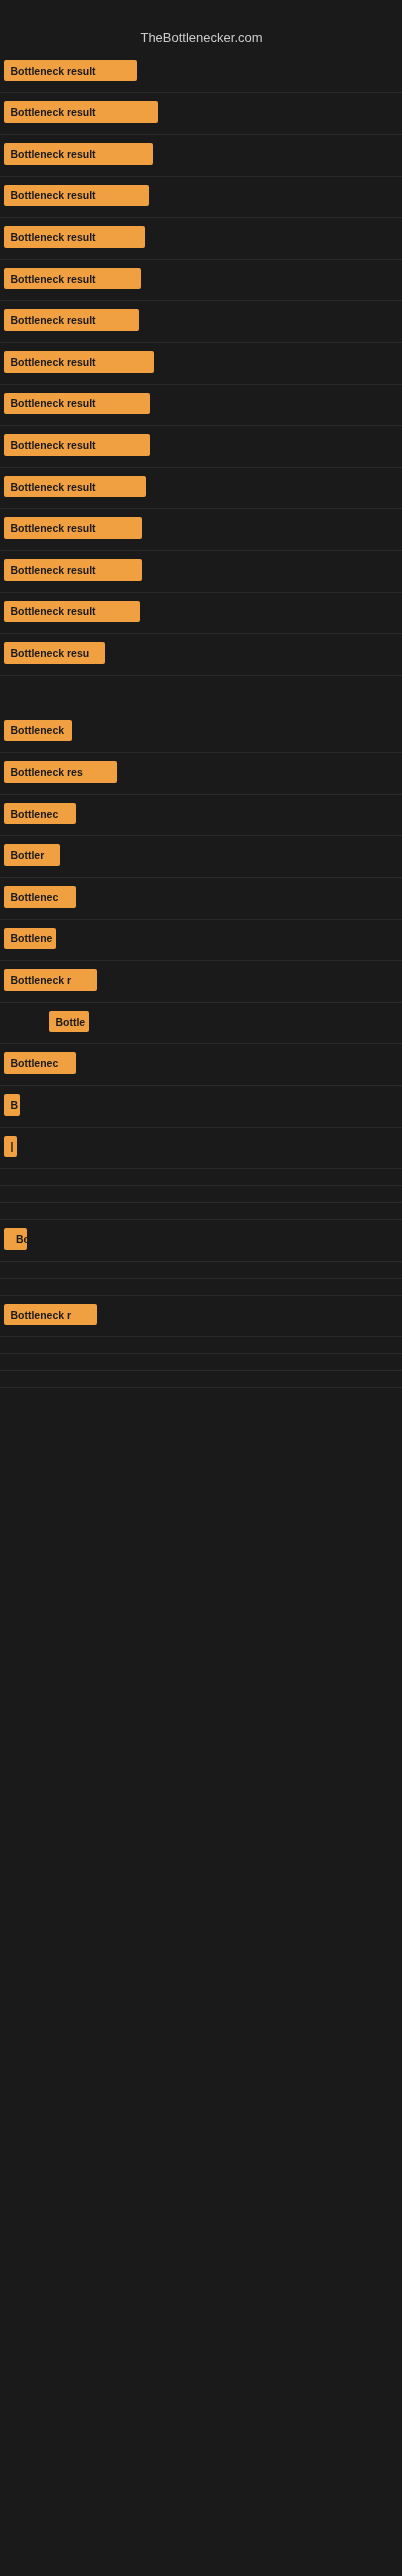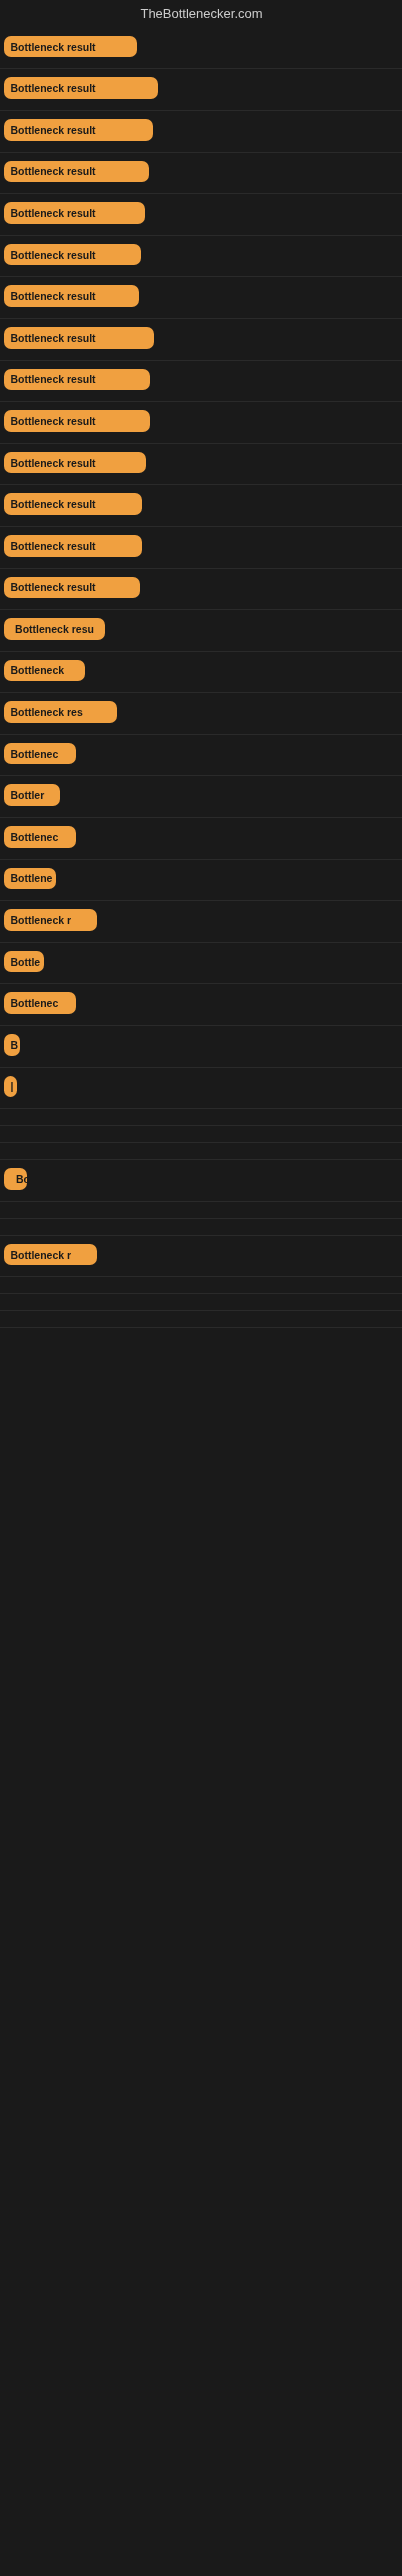--- a/index.html
+++ b/index.html
@@ -15,32 +15,33 @@
       font-family: Arial, sans-serif;
       position: relative;
     }
 
     .site-title {
       text-align: center;
       color: #cccccc;
       font-size: 13px;
       padding: 6.4px 0;
       background-color: #1a1a1a;
+      margin-top: 24px;
     }
 
     .bottleneck-bar {
       display: inline-block;
       background-color: #f0a040;
       color: #1a1a1a;
       font-size: 10.5px;
       font-weight: bold;
       padding: 4.8px 6.4px;
       white-space: nowrap;
       overflow: hidden;
-      border-radius: 7px;
+      border-radius: 2px;
     }
 
     .bar-row {
       padding: 8px 0 8px 4px;
       border-bottom: 0.8px solid #2a2a2a;
     }
   </style>
 </head>
 <body>
 
@@ -54,29 +55,29 @@
     <div class="bar-row"><div class="bottleneck-bar" style="width: 141px; max-width: 141px;">Bottleneck result</div></div>
     <div class="bar-row"><div class="bottleneck-bar" style="width: 137px; max-width: 137px;">Bottleneck result</div></div>
     <div class="bar-row"><div class="bottleneck-bar" style="width: 135px; max-width: 135px;">Bottleneck result</div></div>
     <div class="bar-row"><div class="bottleneck-bar" style="width: 150px; max-width: 150px;">Bottleneck result</div></div>
     <div class="bar-row"><div class="bottleneck-bar" style="width: 146px; max-width: 146px;">Bottleneck result</div></div>
     <div class="bar-row"><div class="bottleneck-bar" style="width: 146px; max-width: 146px;">Bottleneck result</div></div>
     <div class="bar-row"><div class="bottleneck-bar" style="width: 142px; max-width: 142px;">Bottleneck result</div></div>
     <div class="bar-row"><div class="bottleneck-bar" style="width: 138px; max-width: 138px;">Bottleneck result</div></div>
     <div class="bar-row"><div class="bottleneck-bar" style="width: 138px; max-width: 138px;">Bottleneck result</div></div>
     <div class="bar-row"><div class="bottleneck-bar" style="width: 136px; max-width: 136px;">Bottleneck result</div></div>
-    <div class="bar-row"><div class="bottleneck-bar" style="width: 101px; max-width: 125px; text-align: center;">Bottleneck resu</div></div>
-    <div class="bar-row"><div class="bottleneck-bar" style="width: 81px; max-width: 81px;">Bottleneck</div></div>
+    <div class="bar-row"><div class="bottleneck-bar" style="width: 101px; max-width: 125px;">Bottleneck resu</div></div>
+    <div class="bar-row"><div class="bottleneck-bar" style="width: 68px; max-width: 81px; margin-top: 36px;">Bottleneck</div></div>
     <div class="bar-row"><div class="bottleneck-bar" style="width: 135px; max-width: 113px;">Bottleneck res</div></div>
     <div class="bar-row"><div class="bottleneck-bar" style="width: 72px; max-width: 72px;">Bottlenec</div></div>
     <div class="bar-row"><div class="bottleneck-bar" style="width: 64px; max-width: 56px;">Bottler</div></div>
     <div class="bar-row"><div class="bottleneck-bar" style="width: 72px; max-width: 72px;">Bottlenec</div></div>
     <div class="bar-row"><div class="bottleneck-bar" style="width: 52px; max-width: 66px;">Bottlene</div></div>
     <div class="bar-row"><div class="bottleneck-bar" style="width: 93px; max-width: 93px;">Bottleneck r</div></div>
-    <div class="bar-row"><div class="bottleneck-bar" style="width: 40px; max-width: 52px;">Bottle</div></div>
+    <div class="bar-row"><div class="bottleneck-bar" style="width: 40px; max-width: 52px; margin-left: 45px;">Bottle</div></div>
     <div class="bar-row"><div class="bottleneck-bar" style="width: 72px; max-width: 72px;">Bottlenec</div></div>
     <div class="bar-row"><div class="bottleneck-bar" style="width: 16px; max-width: 16px;">B</div></div>
     <div class="bar-row"><div class="bottleneck-bar" style="width: 9.7px; max-width: 9.7px;">|</div></div>
     <div class="bar-row"></div>
     <div class="bar-row"></div>
     <div class="bar-row"></div>
     <div class="bar-row"><div class="bottleneck-bar" style="width: 22.5px; max-width: 22.5px; padding-left: 12px;">Bo</div></div>
     <div class="bar-row"></div>
     <div class="bar-row"></div>
     <div class="bar-row"><div class="bottleneck-bar" style="width: 93px; max-width: 93px;">Bottleneck r</div></div>

